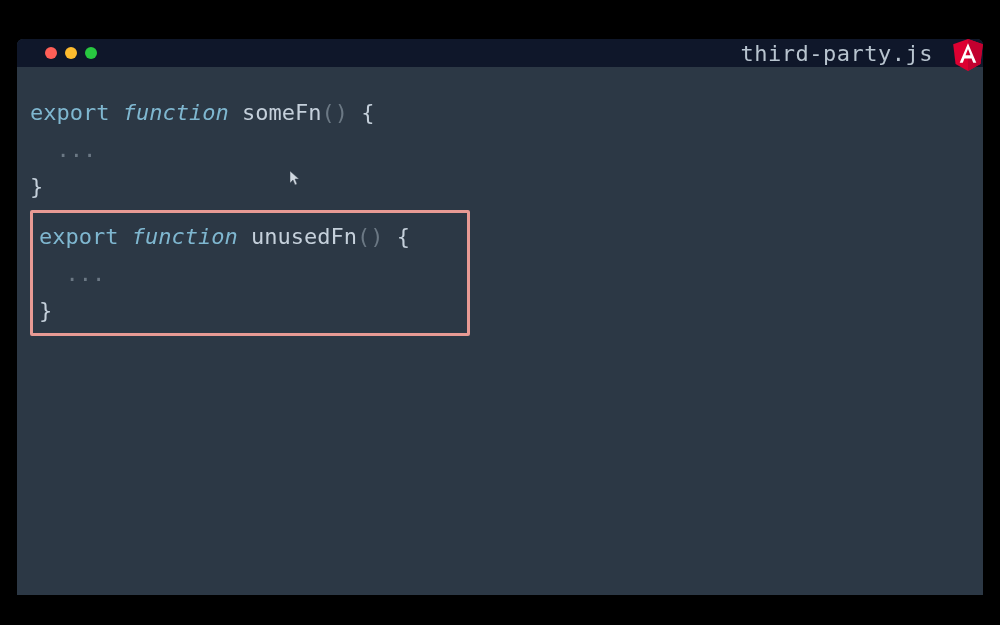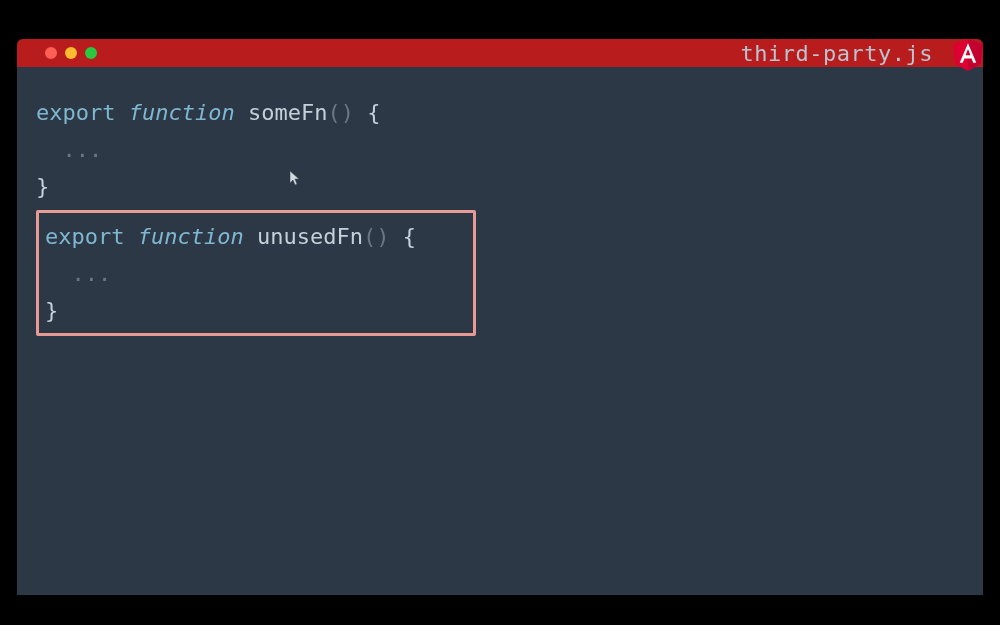--- a/index.html
+++ b/index.html
@@ -20,21 +20,21 @@
       top: 39px;
       left: 17px;
       right: 17px;
       bottom: 30px;
       background: #2c3845;
       border-radius: 6px 6px 0 0;
       overflow: hidden;
     }
     .titlebar {
       height: 28px;
-      background: #b91c1c;
+      background: #0f172a;
       display: flex;
       align-items: center;
       padding: 0 28px;
       position: relative;
     }
     .traffic-lights {
       display: flex;
       gap: 8px;
       align-items: center;
     }
@@ -47,21 +47,21 @@
     .traffic-light.yellow { background: #febc2e; }
     .traffic-light.green { background: #28c840; }
     .title {
       position: absolute;
       right: 50px;
       color: #b8c4cf;
       font-size: 22px;
       letter-spacing: 0.5px;
     }
     .code-area {
-      padding: 28px 19px;
+      padding: 28px 13px;
       font-size: 22px;
       line-height: 1.68;
       color: #c5d0db;
     }
     .code-line {
       white-space: pre;
     }
     .kw-export { color: #7fb7d0; }
     .kw-function { color: #7fb7d0; font-style: italic; }
     .fn-name { color: #c5d0db; }

